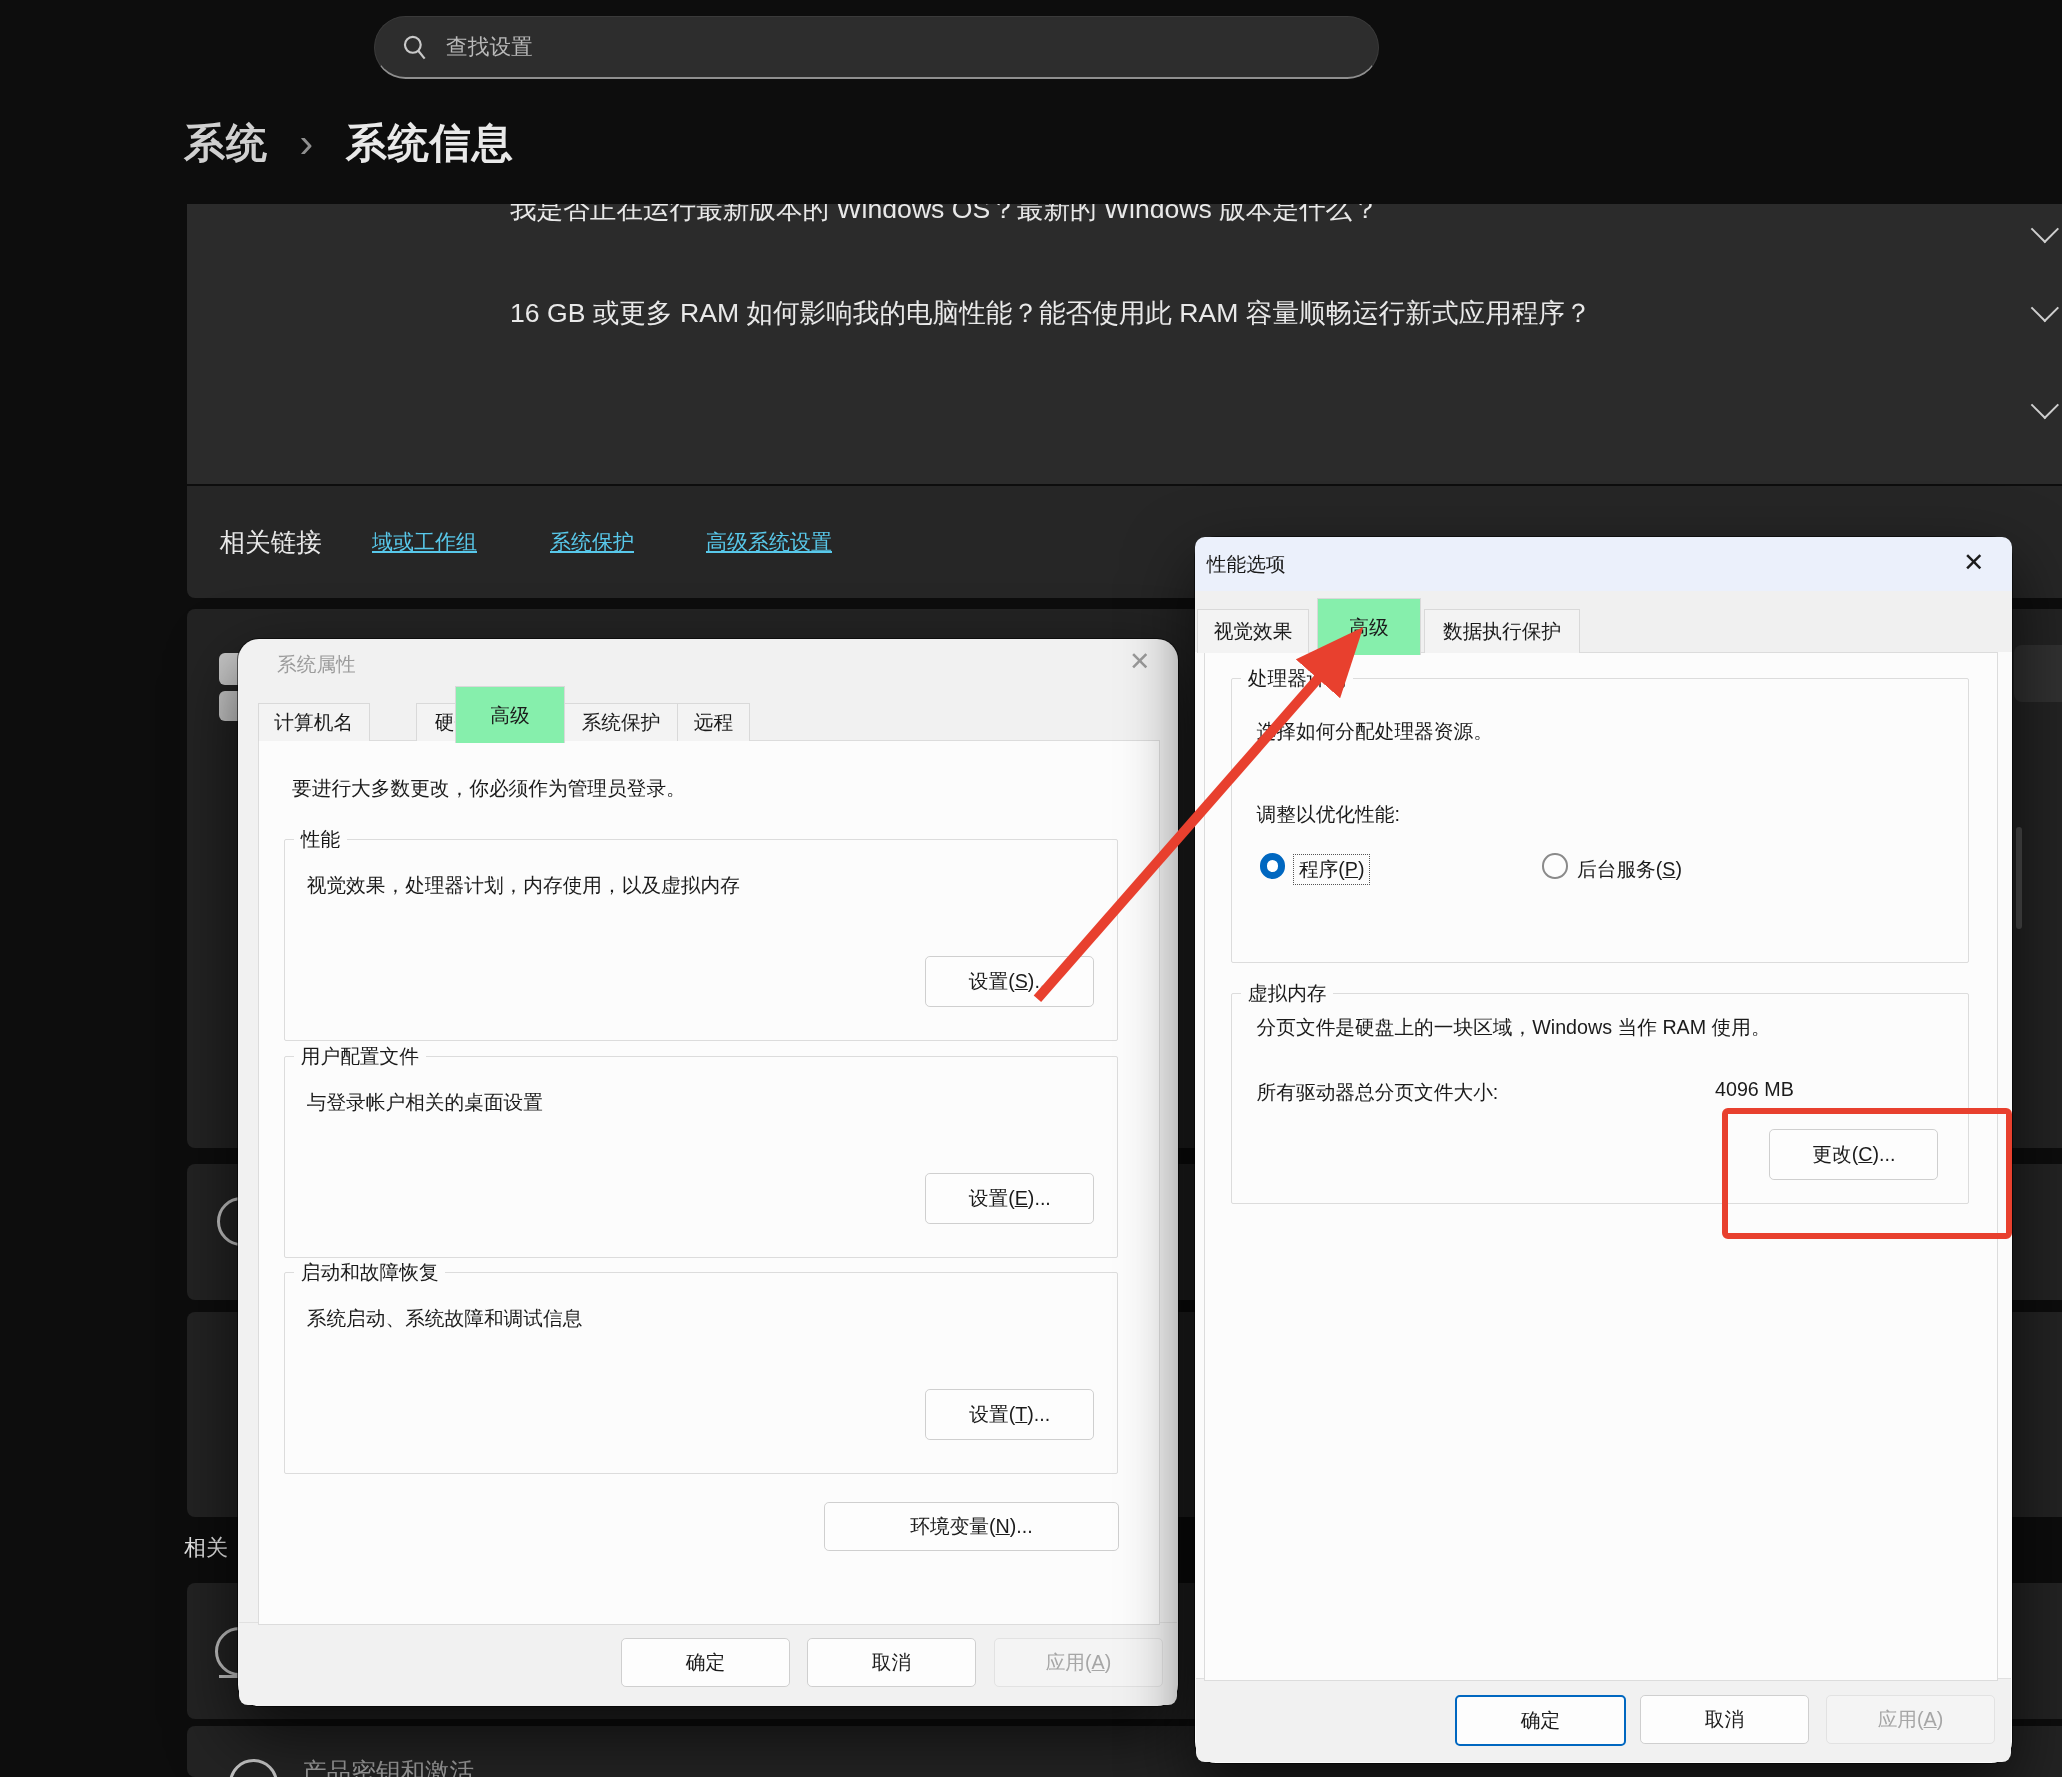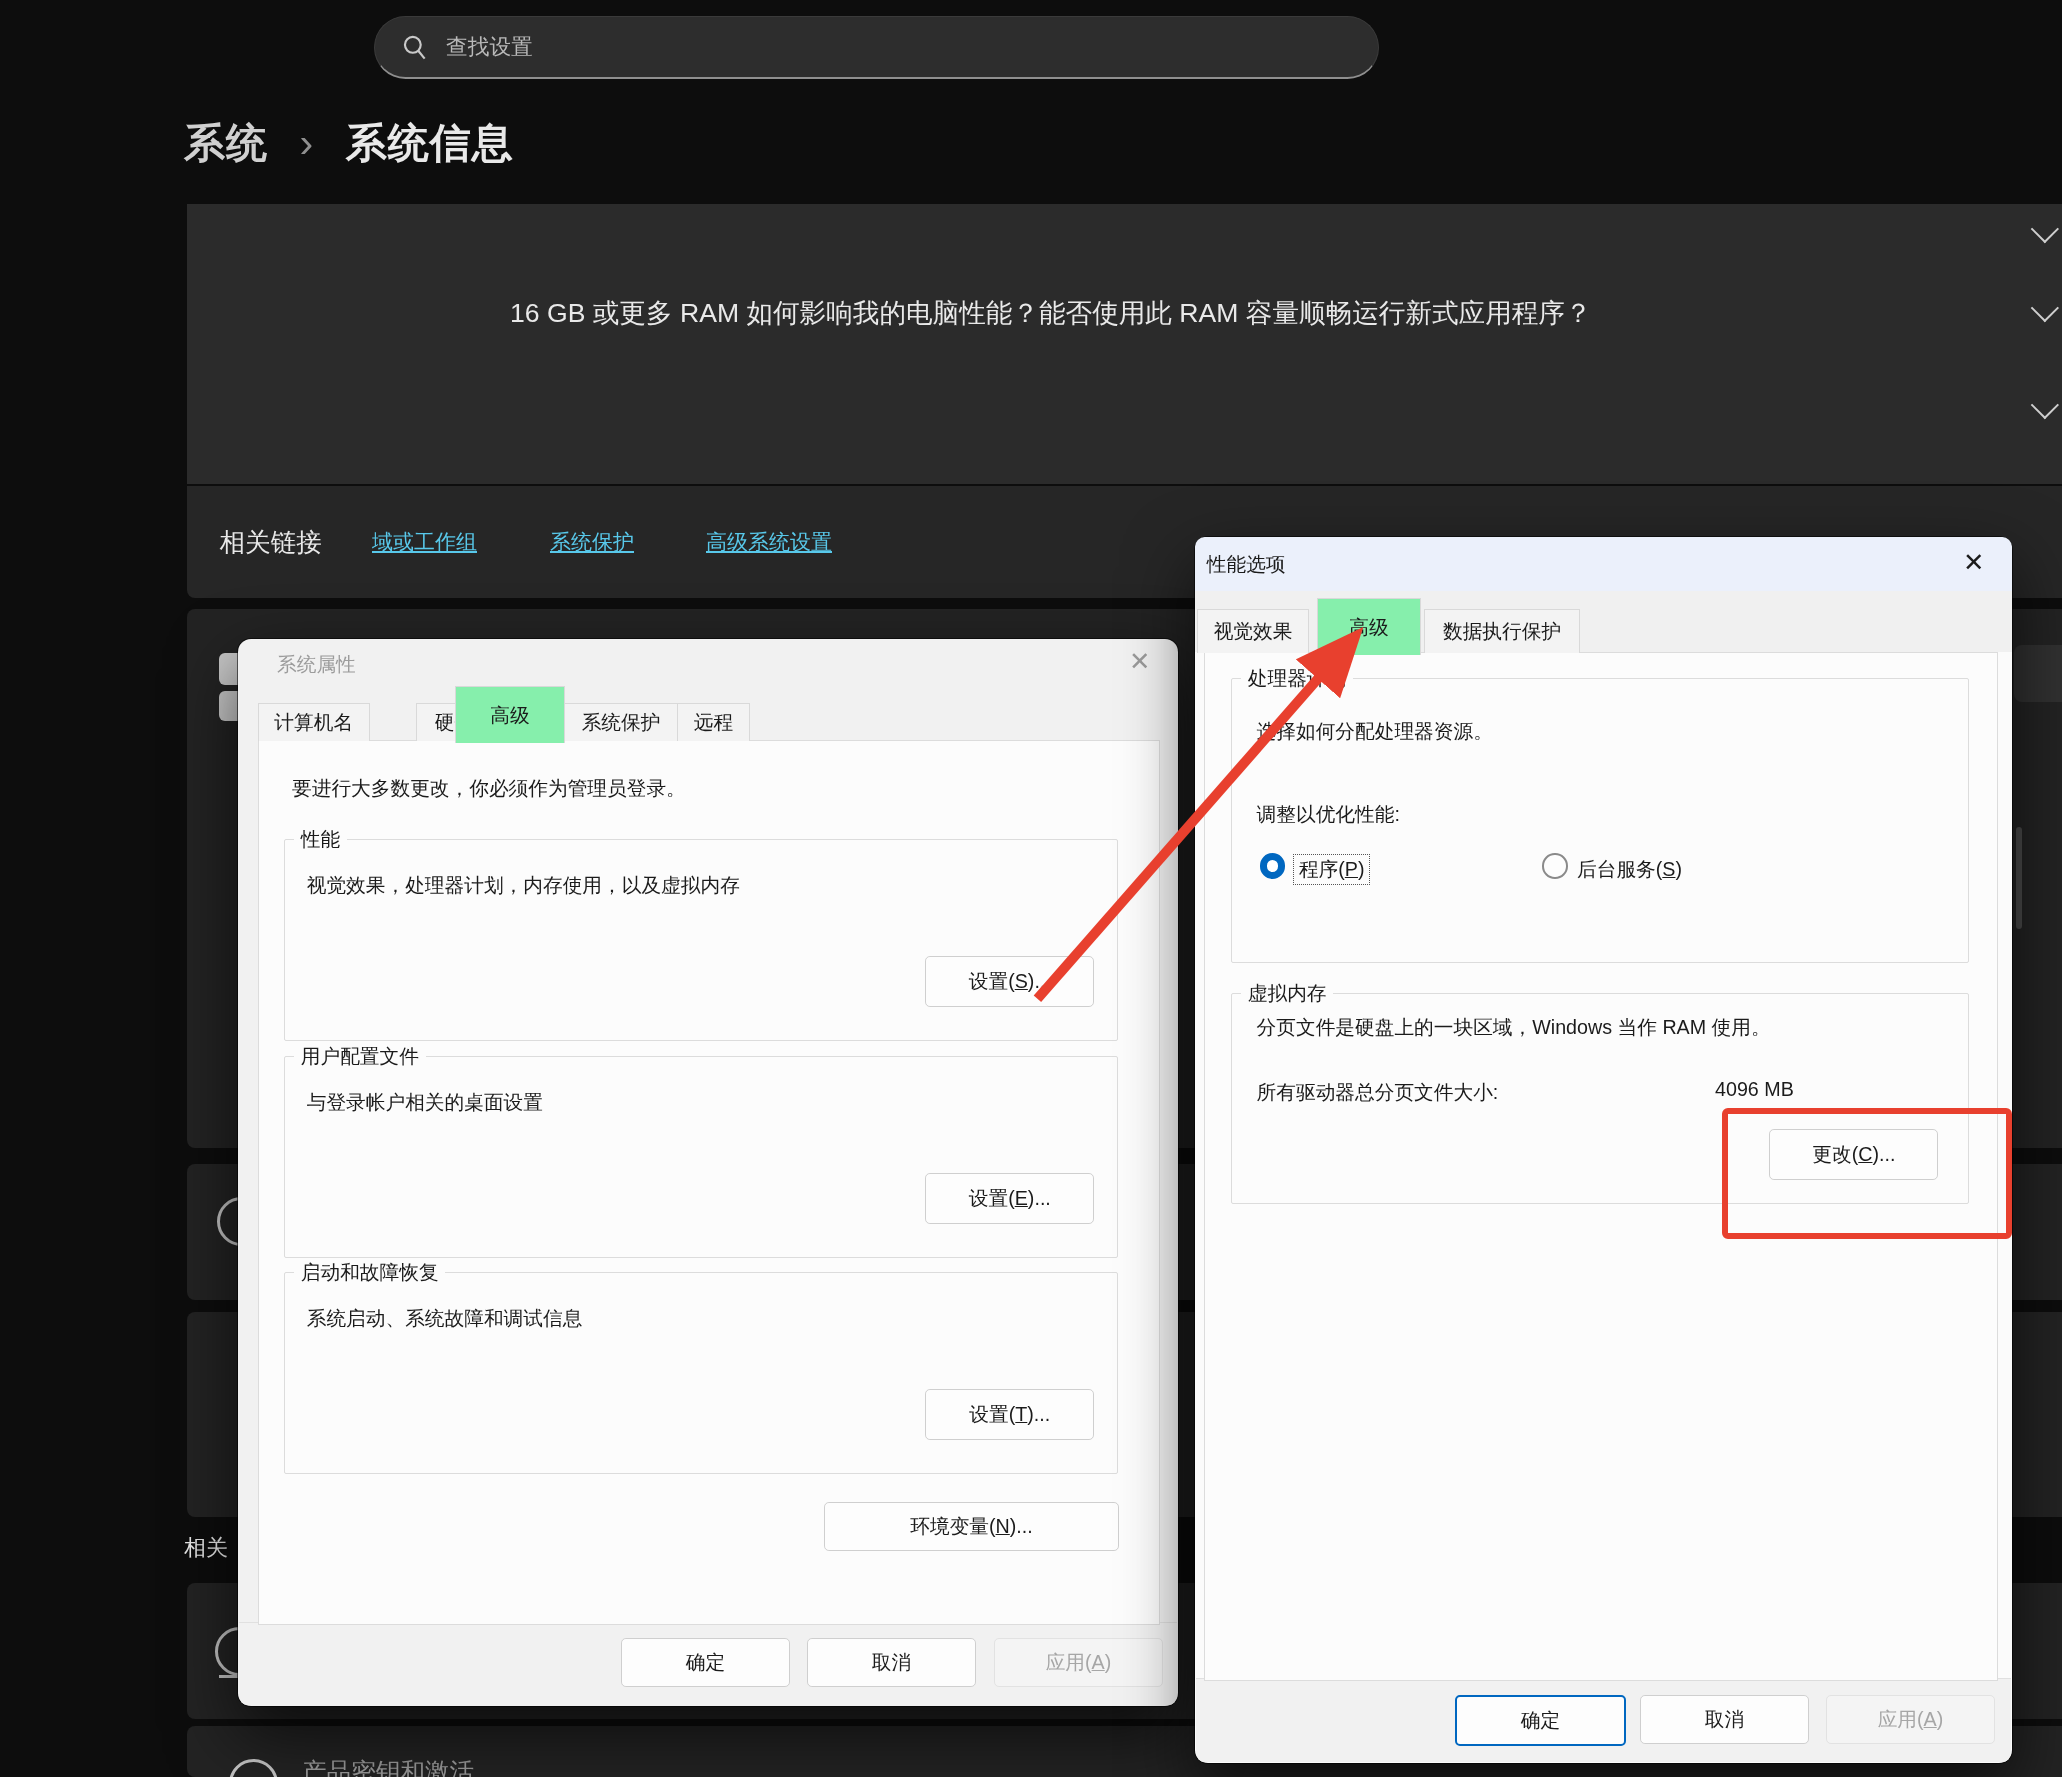--- a/index.html
+++ b/index.html
@@ -26,21 +26,21 @@
     border-right:2.5px solid #cfcfcf;border-bottom:2.5px solid #cfcfcf;
     transform:rotate(45deg);
   }
   .links-card{left:187px;top:486px;right:0;height:112px;background:#262626;border-radius:0 0 0 7.9px;
     display:flex;align-items:center;}
   .rel-label{position:absolute;left:32.5px;color:#e9e9e9;font-size:25.6px;}
   .rel-link{position:absolute;color:#58c8ea;font-size:21px;text-decoration:underline;cursor:pointer;white-space:nowrap;}
   .frag-ic{position:absolute;border:3px solid #c4c4c4;border-radius:50%;}
   
   .dialog{
-    position:absolute;box-sizing:border-box;border-radius:13px;
+    position:absolute;box-sizing:border-box;border-radius:21px;
     box-shadow:0 0 0 1px rgba(0,0,0,.55),0 27.6px 69px rgba(0,0,0,.65);
     color:#1b1b1b;font-size:19.7px;
   }
   .dlg-title{position:absolute;font-size:19.7px;white-space:nowrap;}
   .dlg-close{position:absolute;font-size:25.6px;line-height:25.6px;cursor:pointer;}
   .tab{
     position:absolute;background:#f3f3f3;border:1px solid #d9d9d9;border-bottom:none;
     display:flex;align-items:center;justify-content:center;white-space:nowrap;
     color:#1b1b1b;cursor:pointer;z-index:2;
   }
@@ -86,20 +86,21 @@
   <span style="margin-left:71px;">查找设置</span>
 </div>
 
 <div class="abs" style="left:184px;top:116px;display:flex;gap:31.5px;align-items:center;">
   <span class="crumb" style="color:#d0d0d0;">系统</span>
   <span class="crumb crumb-sep">›</span>
   <span class="crumb">系统信息</span>
 </div>
 
 <div class="faq-card abs">
+  <div class="faq-row" style="top:-12.8px;">我是否正在运行最新版本的 Windows OS？最新的 Windows 版本是什么？</div>
   <div class="faq-row" style="top:91px;">16 GB 或更多 RAM 如何影响我的电脑性能？能否使用此 RAM 容量顺畅运行新式应用程序？</div>
 </div>
 
 <span class="chev" style="top:219px;"></span>
 <span class="chev" style="top:298px;"></span>
 <span class="chev" style="top:395px;"></span>
 
 <div class="links-card abs">
   <span class="rel-label">相关链接</span>
   <span class="rel-link" style="left:185px;">域或工作组</span>

